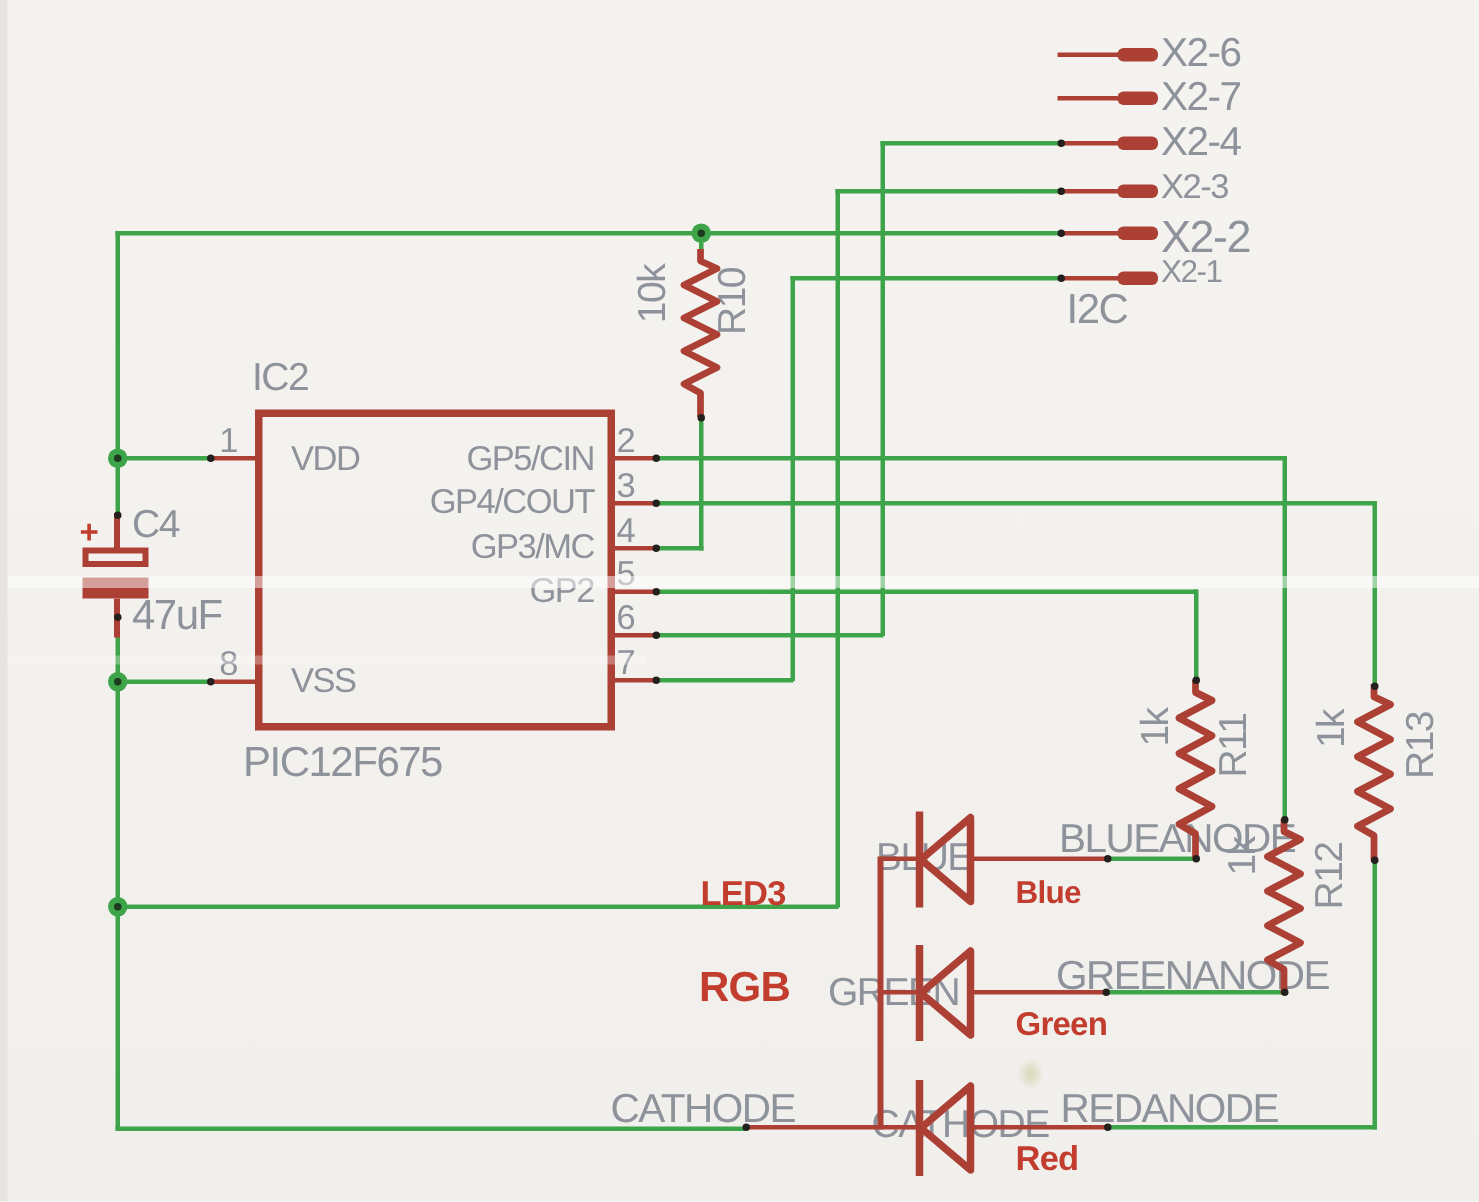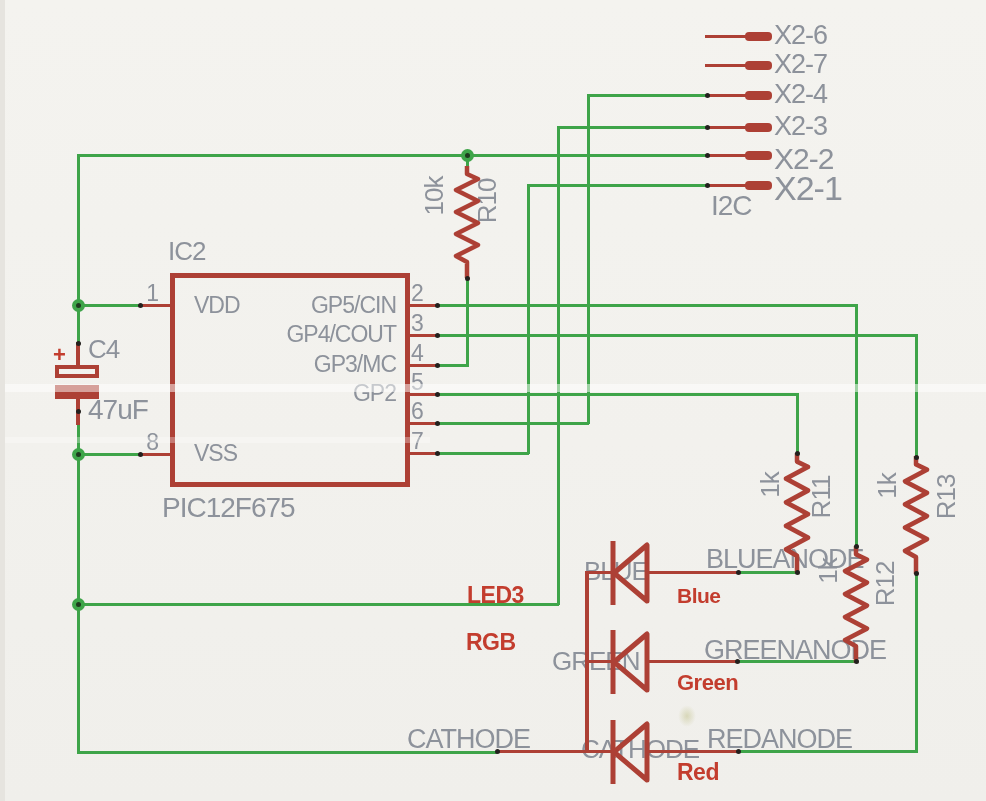--- a/index.html
+++ b/index.html
@@ -184,35 +184,35 @@
   <span class="lbl rot" style="left:757px;top:472px;font-size:26px;">1k</span>
   <span class="lbl rot" style="left:800px;top:484px;font-size:26px;">R11</span>
   <span class="lbl rot" style="left:815px;top:558px;font-size:26px;">1k</span>
   <span class="lbl rot" style="left:863px;top:571px;font-size:26px;">R12</span>
   <span class="lbl rot" style="left:874px;top:473px;font-size:26px;">1k</span>
   <span class="lbl rot" style="left:924px;top:484px;font-size:26px;">R13</span>
 
   <span class="lbl" style="left:774px;top:22px;font-size:27px;">X2-6</span>
   <span class="lbl" style="left:774px;top:51px;font-size:27px;">X2-7</span>
   <span class="lbl" style="left:774px;top:81px;font-size:27px;">X2-4</span>
-  <span class="lbl" style="left:774px;top:113px;font-size:27px;">X2-3</span>
+  <span class="lbl" style="left:774px;top:113px;font-size:23px;">X2-3</span>
   <span class="lbl" style="left:774px;top:144px;font-size:30px;">X2-2</span>
-  <span class="lbl" style="left:774px;top:171px;font-size:34px;">X2-1</span>
+  <span class="lbl" style="left:774px;top:171px;font-size:21px;">X2-1</span>
   <span class="lbl" style="left:711px;top:192px;font-size:28px;">I2C</span>
 
   <span class="lbl" style="left:584px;top:558px;font-size:26px;">BLUE</span>
   <span class="lbl" style="left:552px;top:648px;font-size:26px;">GREEN</span>
   <span class="lbl" style="left:581px;top:736px;font-size:26px;">CATHODE</span>
   <span class="lbl" style="left:706px;top:546px;font-size:27px;">BLUEANODE</span>
   <span class="lbl" style="left:704px;top:637px;font-size:27px;">GREENANODE</span>
   <span class="lbl" style="left:707px;top:726px;font-size:27px;">REDANODE</span>
   <span class="lbl" style="left:407px;top:726px;font-size:27px;">CATHODE</span>
 
   <span class="rlbl" style="left:467px;top:584px;font-size:23px;">LED3</span>
-  <span class="rlbl" style="left:466px;top:631px;font-size:23px;text-align:right;">RGB</span>
+  <span class="rlbl" style="left:466px;top:644px;font-size:28px;text-align:right;">RGB</span>
   <span class="rlbl" style="left:677px;top:585px;font-size:21px;">Blue</span>
   <span class="rlbl" style="left:677px;top:672px;font-size:22px;">Green</span>
   <span class="rlbl" style="left:677px;top:761px;font-size:23px;">Red</span>
 
   <div class="crease" style="left:0;top:384px;width:986px;height:8px;"></div>
   <div class="crease" style="left:0;top:437px;width:430px;height:6px;opacity:0.6;"></div>
   <div class="smudge"></div>
   <div class="edge"></div>
 
 </div>

